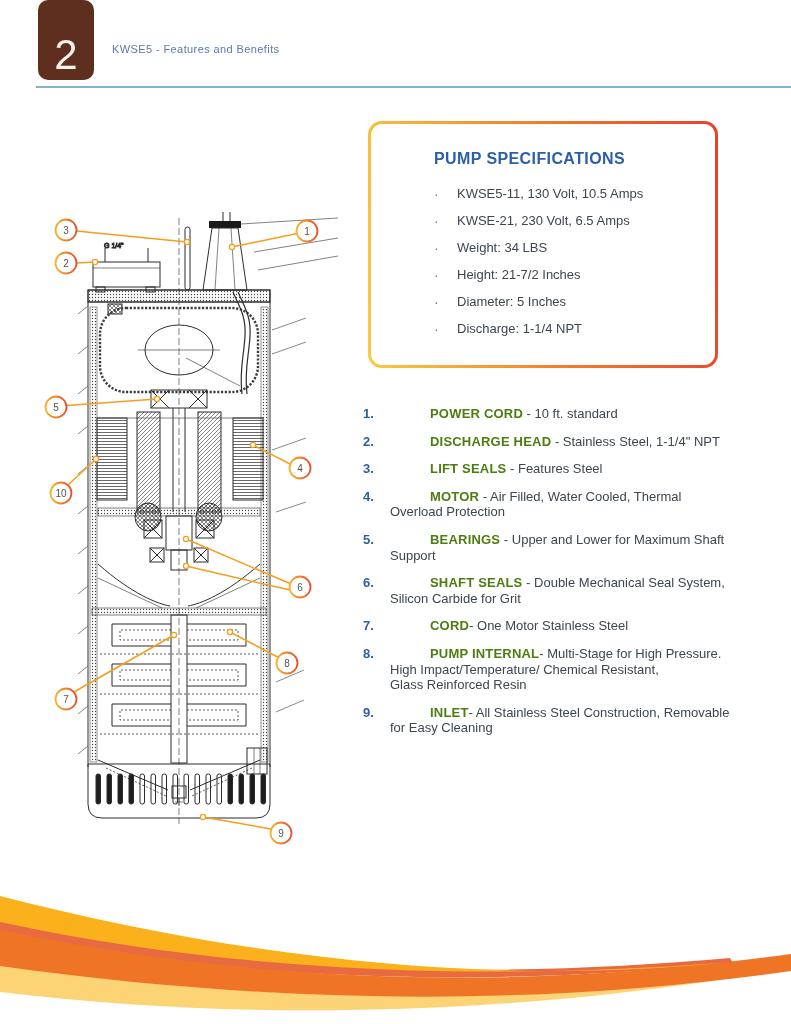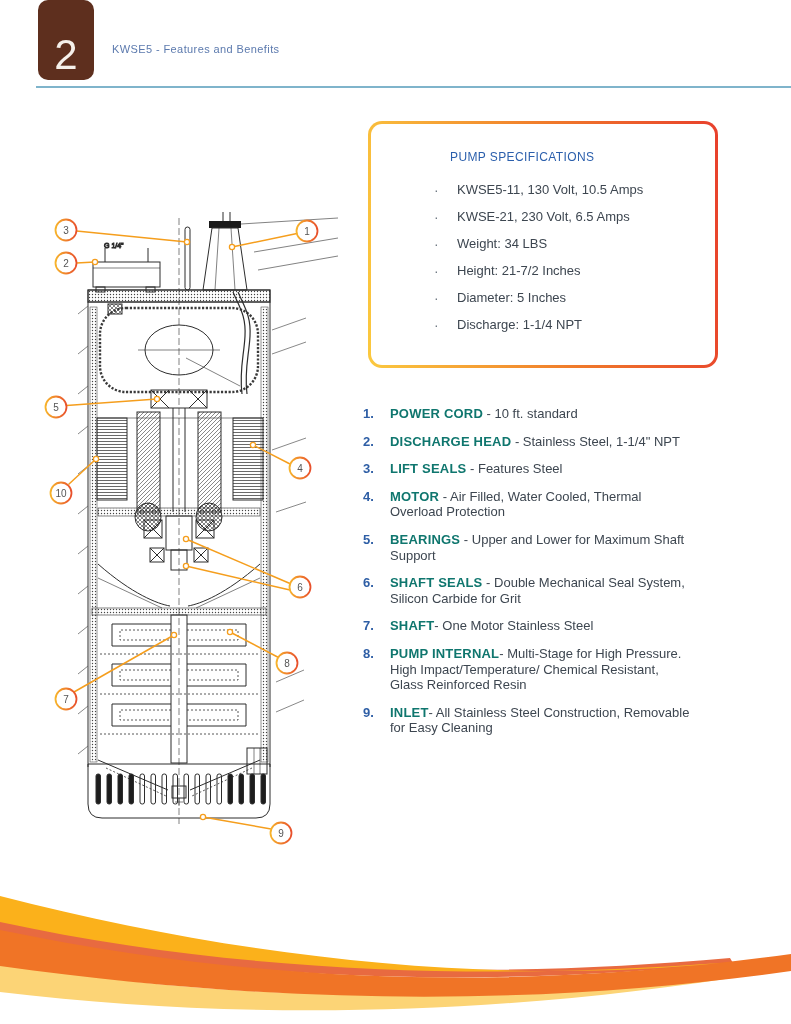--- a/index.html
+++ b/index.html
@@ -21,31 +21,31 @@
   }
   .divider { position:absolute; left:36px; top:86px; width:755px; height:2px; background:#7FB4CB; }
 
   
   .spec-box {
     position:absolute; left:368px; top:121px; width:350px; height:247px;
     border-radius:14px; padding:3px;
     background:linear-gradient(83deg,#FBC93F,#F07A2A 55%,#E8402C);
   }
   .spec-inner { width:100%; height:100%; background:#fff; border-radius:11px; padding:26px 8px 0 63px; }
-  .spec-heading { margin:0 0 12px 16px; font-size:12px; font-weight:400; color:#2B5FAC; letter-spacing:.4px; }
+  .spec-heading { margin:0 0 12px 0; font-size:16px; font-weight:700; color:#2B5FAC; letter-spacing:.4px; }
   .spec-list { list-style:none; margin:0; padding:0; font-size:13px; color:#3D4650; }
   .spec-list li { display:flex; align-items:center; height:27px; }
   .spec-bullet { width:23px; flex:none; color:#707a84; font-size:14px; }
 
   
   .features { position:absolute; left:363px; top:406px; width:412px; font-size:13px; color:#3D4650; }
   .feat { display:flex; margin-bottom:12px; line-height:15.6px; }
   .fnum { width:27px; flex:none; color:#2E5EA5; font-weight:700; }
   .ftext { margin:0; width:378px; }
-  .flabel { color:#0f766e; font-weight:700; letter-spacing:.2px; }
+  .flabel { color:#4d7c0f; font-weight:700; letter-spacing:.2px;margin-left:40px; }
   .fdesc { white-space:pre-line; }
 
   
   .diagram { position:absolute; left:40px; top:212px; width:300px; height:635px; }
   .diagram .draw { stroke:#2d2d2d; fill:none; stroke-width:1; }
   .diagram .thin { stroke-width:.6; }
   .diagram .dashed { stroke-dasharray:2,2; stroke-width:.8; }
   .diagram .tick { stroke:#555; stroke-width:.7; }
   .diagram .leader { stroke:#F59E1D; stroke-width:1.5; fill:none; }
   .diagram .ldot { fill:#fff; stroke:#F59E1D; stroke-width:1.3; }
@@ -122,21 +122,21 @@
         <p class="ftext"><span class="flabel">BEARINGS</span><span class="fdesc"> - Upper and Lower for Maximum Shaft
 Support</span></p>
       </div>
     <div class="feat">
         <span class="fnum">6.</span>
         <p class="ftext"><span class="flabel">SHAFT SEALS</span><span class="fdesc"> - Double Mechanical Seal System,
 Silicon Carbide for Grit</span></p>
       </div>
     <div class="feat">
         <span class="fnum">7.</span>
-        <p class="ftext"><span class="flabel">SHAFT</span><span class="fdesc">- One Motor Stainless Steel</span></p>
+        <p class="ftext"><span class="flabel">CORD</span><span class="fdesc">- One Motor Stainless Steel</span></p>
       </div>
     <div class="feat">
         <span class="fnum">8.</span>
         <p class="ftext"><span class="flabel">PUMP INTERNAL</span><span class="fdesc">- Multi-Stage for High Pressure.
 High Impact/Temperature/ Chemical Resistant,
 Glass Reinforced Resin</span></p>
       </div>
     <div class="feat">
         <span class="fnum">9.</span>
         <p class="ftext"><span class="flabel">INLET</span><span class="fdesc">- All Stainless Steel Construction, Removable

